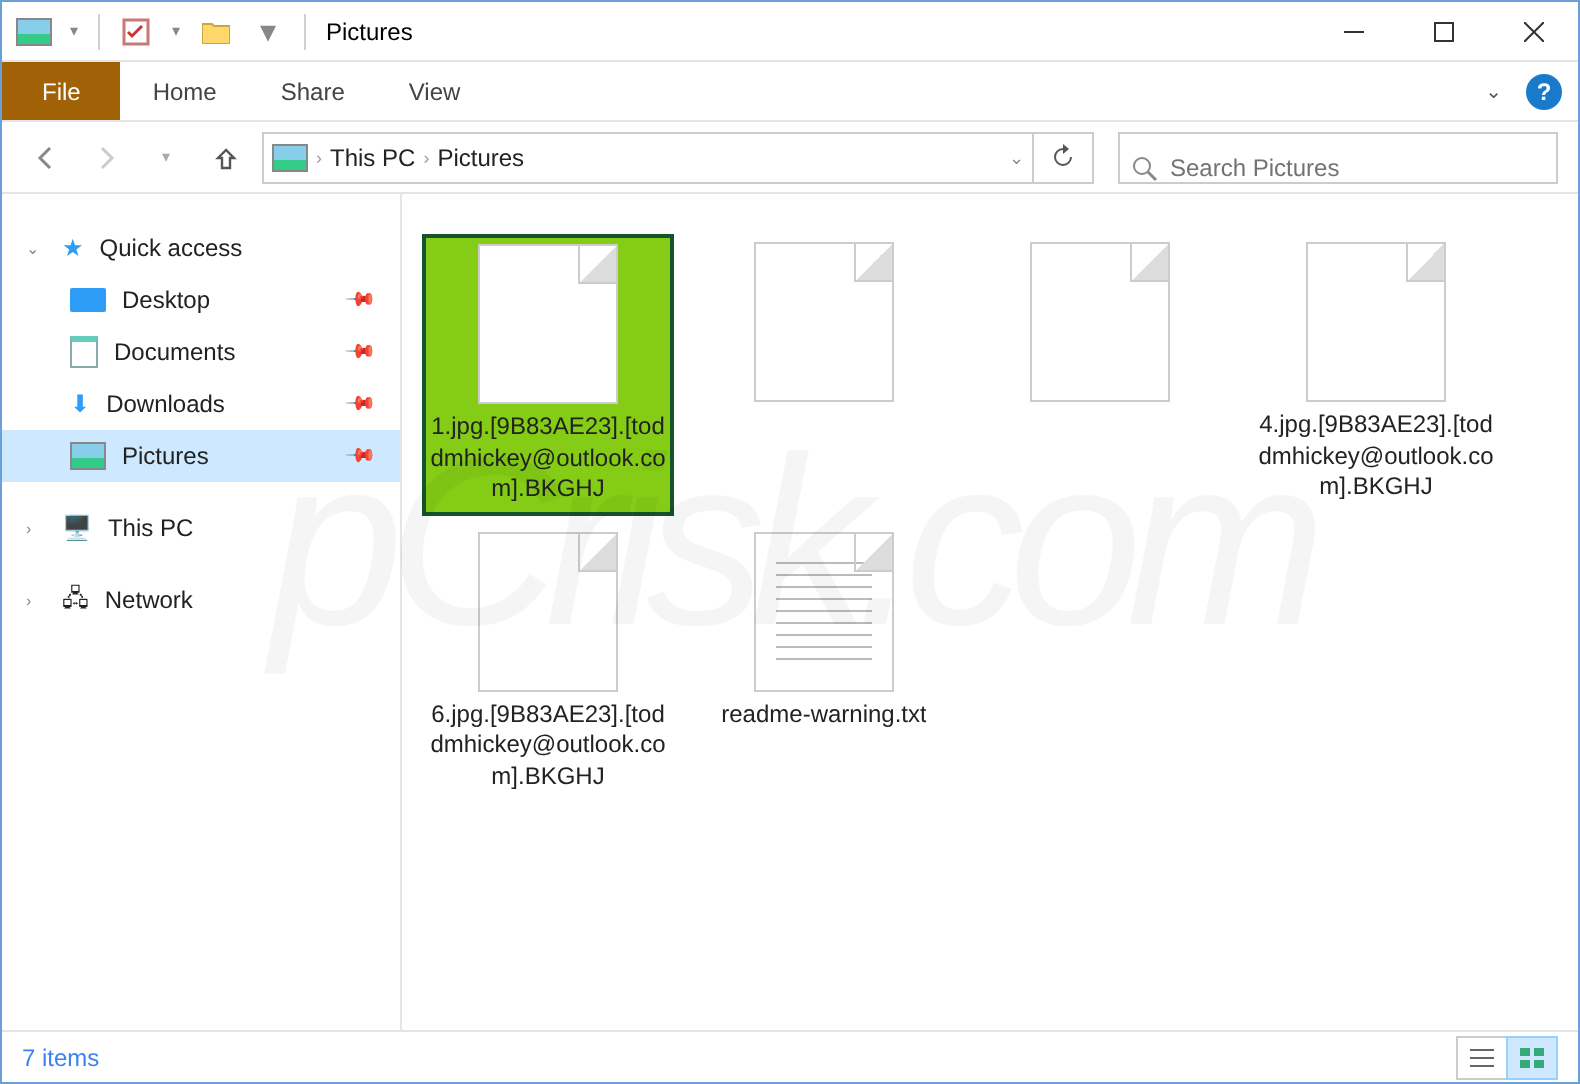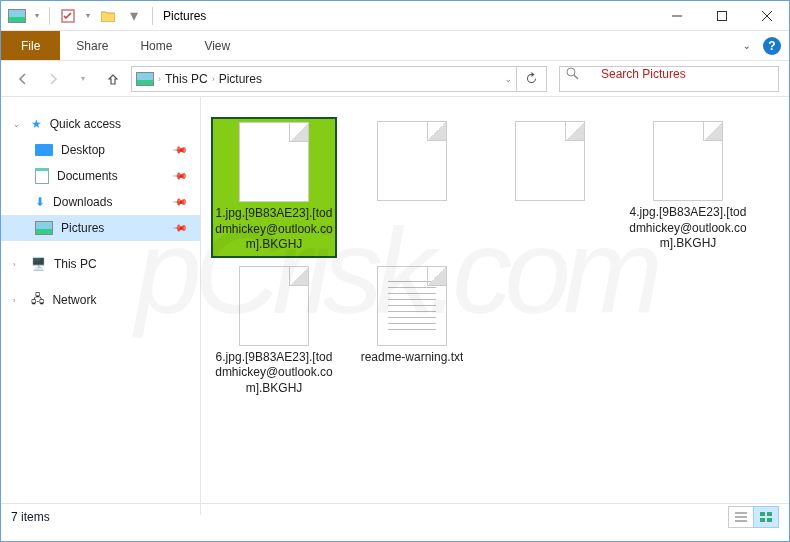--- a/index.html
+++ b/index.html
@@ -20,21 +20,21 @@
 .ribbon .right { margin-left: auto; display: flex; align-items: center; padding-right: 8px; gap: 6px; }
 .ribbon .chev { color: #555; font-size: 10px; padding: 0 6px; }
 .ribbon .help { width: 18px; height: 18px; border-radius: 50%; background: #1979ca; color: #fff; font-size: 12px; font-weight: bold; display: flex; align-items: center; justify-content: center; }
 
 .addr { height: 36px; display: flex; align-items: center; padding: 0 10px; gap: 6px; border-bottom: 1px solid #e5e5e5; }
 .addr .navbtn { width: 24px; height: 24px; display: flex; align-items: center; justify-content: center; color: #999; }
 .addr .navbtn.on { color: #555; }
 .addr .crumbs { flex: 1; height: 26px; border: 1px solid #ccc; display: flex; align-items: center; padding: 0 4px; gap: 4px; font-size: 12px; color: #222; }
 .addr .crumbs .sep { color: #999; font-size: 9px; }
 .addr .refresh { width: 30px; height: 26px; border: 1px solid #ccc; border-left: none; display: flex; align-items: center; justify-content: center; }
-.addr .search { width: 220px; height: 26px; border: 1px solid #ccc; display: flex; align-items: flex-start; padding: 0 6px; margin-left: 6px; font-size: 12px; color: #b91c1c; gap: 22px; }
+.addr .search { width: 220px; height: 26px; border: 1px solid #ccc; display: flex; align-items: flex-end; padding: 0 6px; margin-left: 6px; font-size: 12px; color: #737373; gap: 6px; }
 
 .body { display: flex; height: 418px; }
 .nav { width: 200px; border-right: 1px solid #e5e5e5; padding-top: 14px; }
 .nav-group { margin-bottom: 10px; }
 .nav-item { height: 26px; display: flex; align-items: center; font-size: 12px; color: #222; padding-left: 20px; gap: 8px; position: relative; }
 .nav-item.head { padding-left: 30px; }
 .nav-item.child { padding-left: 34px; }
 .nav-item.sel { background: #cde8ff; }
 .nav-item .pin { position: absolute; right: 14px; color: #777; font-size: 10px; transform: rotate(45deg); }
 .nav-item .exp { position: absolute; left: 12px; color: #888; font-size: 8px; }
@@ -47,21 +47,21 @@
 .ic-pic { width: 18px; height: 14px; background: linear-gradient(#87ceeb 60%, #3c8 60%); border: 1px solid #888; }
 
 .content { flex: 1; padding: 20px 10px; display: flex; flex-wrap: wrap; align-content: flex-start; gap: 4px 12px; }
 .file { width: 126px; display: flex; flex-direction: column; align-items: center; padding: 4px 2px; }
 .file.sel { background: #84cc16; border: 2px solid #14532d; padding: 3px 1px; }
 .file .thumb { width: 70px; height: 80px; background: #fff; border: 1px solid #ccc; position: relative; margin-bottom: 4px; }
 .file .thumb::after { content: ""; position: absolute; top: 0; right: 0; width: 18px; height: 18px; background: linear-gradient(135deg, transparent 50%, #ddd 50%); border-left: 1px solid #ccc; border-bottom: 1px solid #ccc; }
 .file.txt .thumb::before { content: ""; position: absolute; top: 14px; left: 10px; right: 10px; bottom: 14px; background: repeating-linear-gradient(#bbb 0 1px, transparent 1px 6px); }
 .file .fname { font-size: 12px; color: #222; text-align: center; line-height: 1.3; word-break: break-all; max-height: 64px; overflow: hidden; }
 
-.status { position: absolute; bottom: 12px; left: 0; right: 0; height: 26px; border-top: 1px solid #e5e5e5; display: flex; align-items: center; padding: 0 10px; font-size: 12px; color: #0f172a; }
+.status { position: absolute; bottom: 0; left: 0; right: 0; height: 26px; border-top: 1px solid #e5e5e5; display: flex; align-items: center; padding: 0 10px; font-size: 12px; color: #3b82f6; }
 .status .views { margin-left: auto; display: flex; }
 .status .views div { width: 26px; height: 22px; border: 1px solid #ccc; display: flex; align-items: center; justify-content: center; margin-left: -1px; }
 .status .views .act { background: #cde8ff; border-color: #98d0ff; }
 
 .watermark { position: absolute; top: 50%; left: 50%; transform: translate(-50%, -50%); font-size: 120px; font-weight: 300; color: rgba(0,0,0,0.04); font-style: italic; letter-spacing: -8px; pointer-events: none; white-space: nowrap; }
 </style>
 </head>
 <body>
 
 <div class="titlebar">
@@ -102,22 +102,22 @@
         <svg width="10" height="10">
           <line x1="0" y1="0" x2="10" y2="10" stroke-width="1"></line>
           <line x1="10" y1="0" x2="0" y2="10" stroke-width="1"></line>
         </svg>
       </div>
   </div>
 </div>
 
 <div class="ribbon">
   <div class="file-tab">File</div>
+  <div class="tab">Home</div>
   <div class="tab">Share</div>
-  <div class="tab">Home</div>
   <div class="tab">View</div>
   <div class="right">
     <div class="chev">⌄</div>
     <div class="help">?</div>
   </div>
 </div>
 
 <div class="addr">
   <div class="navbtn">
       <svg width="14" height="14" viewBox="0 0 14 14">

